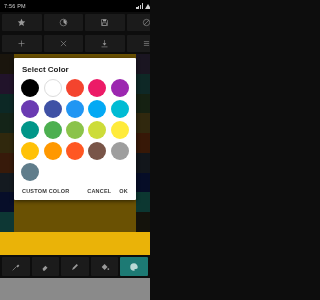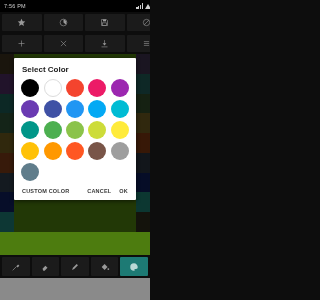--- a/index.html
+++ b/index.html
@@ -2,21 +2,21 @@
 <html><head>
 <meta charset="utf-8">
 <style>
   * { box-sizing: border-box; margin: 0; padding: 0; }
   html, body {
     width: 150px; height: 300px;
     background: #0d0d0d;
     font-family: "Liberation Sans", sans-serif;
     overflow: hidden;
   }
-  #app { position: relative; width: 168px; height: 300px; background: #4d7c0f; }
+  #app { position: relative; width: 168px; height: 300px; background: #eab308; }
 
   
   .statusbar {
     height: 12px; background: #000; display: flex;
     align-items: center; justify-content: space-between;
     padding: 0 4px;
   }
   .status-time { color: #cfcfcf; font-size: 5.5px; letter-spacing: .2px; }
   .status-icons { display: flex; align-items: center; gap: 2px; }
   .ic-signal { display: flex; align-items: flex-end; gap: .6px; height: 6px; }

